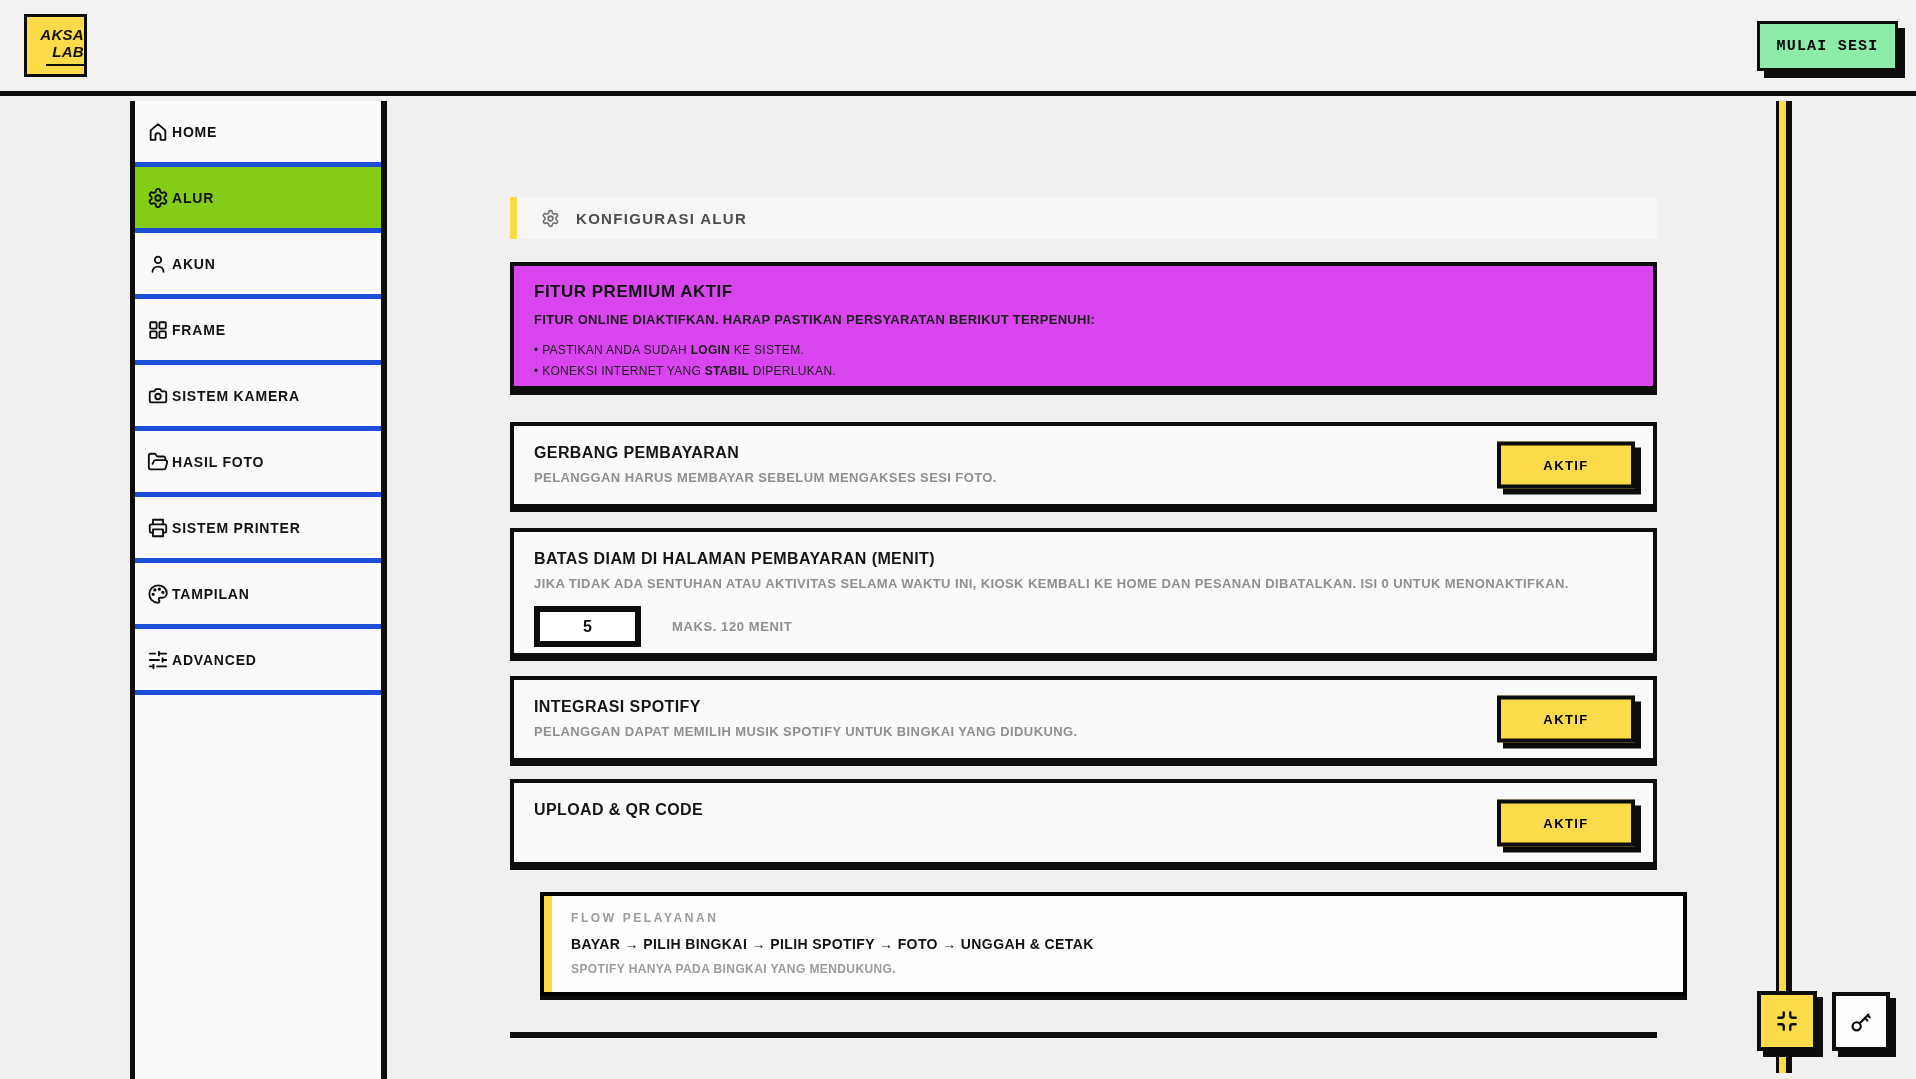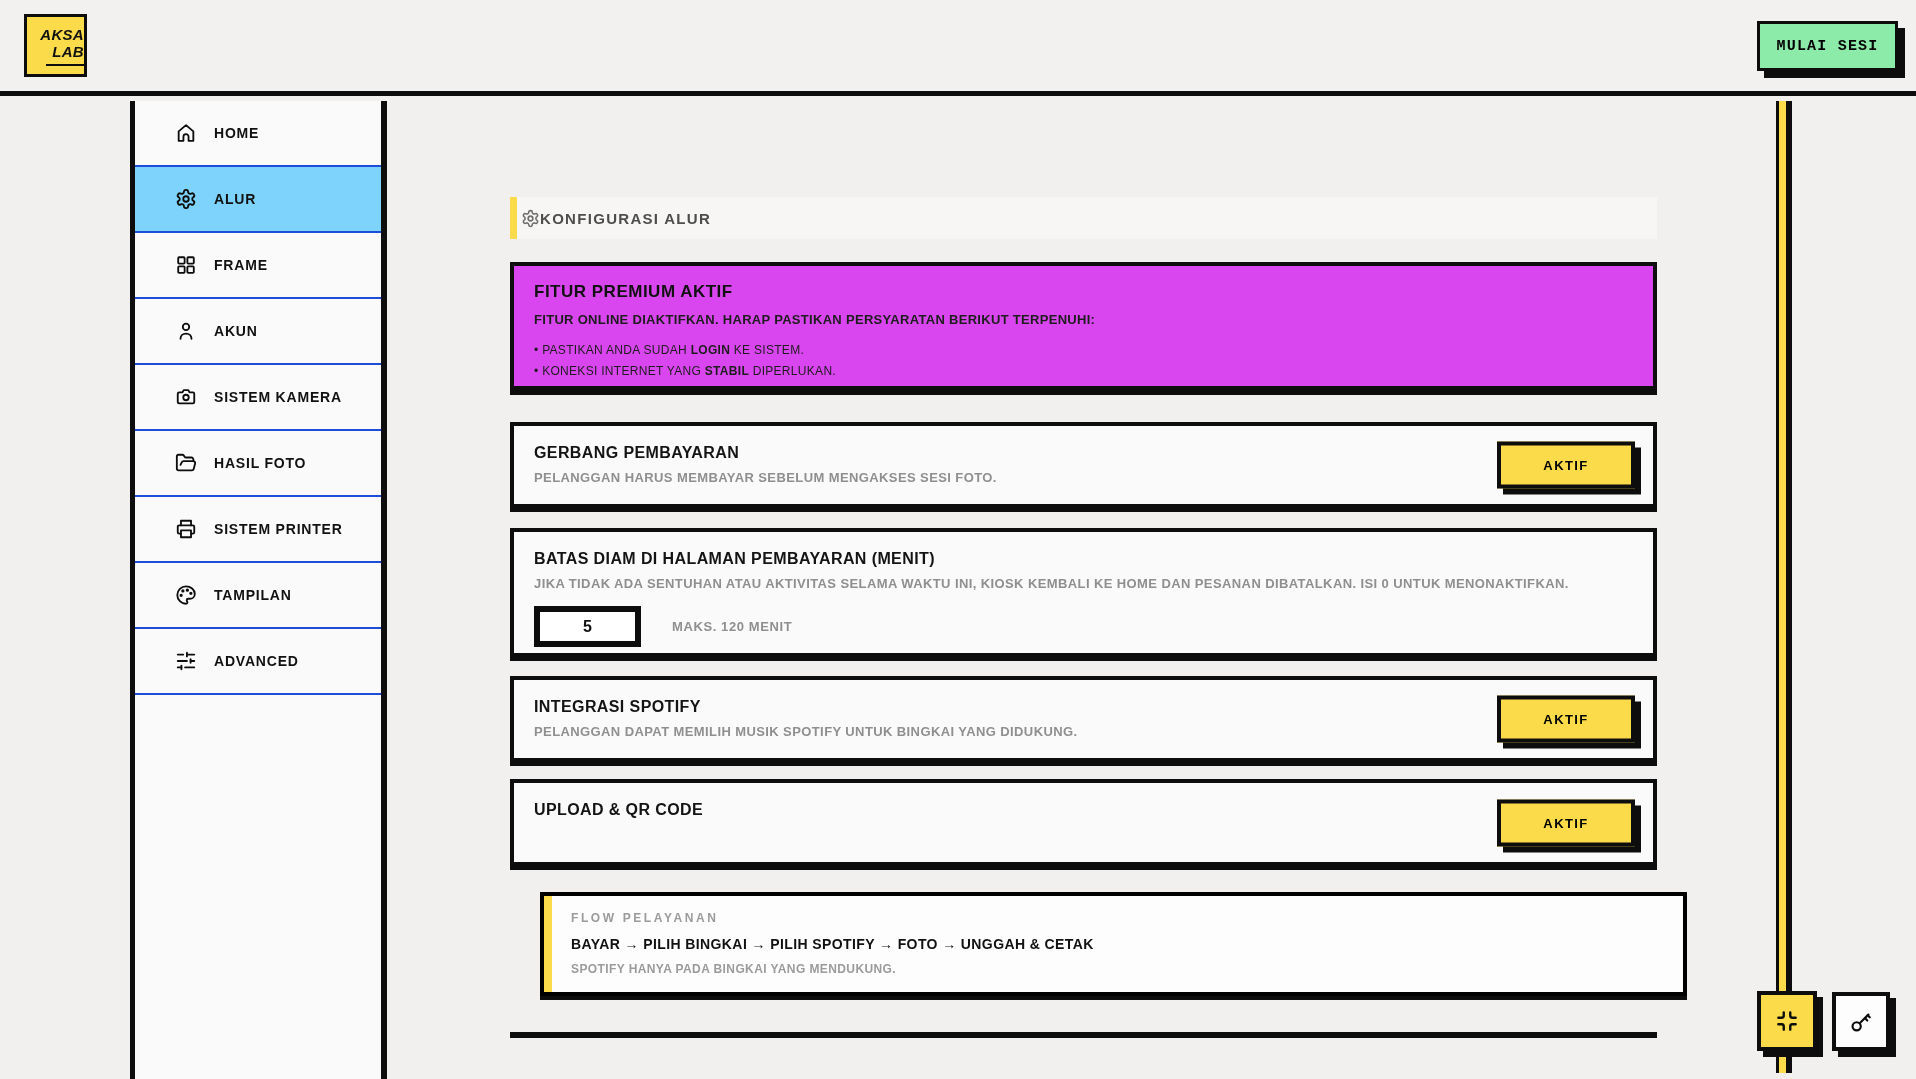--- a/index.html
+++ b/index.html
@@ -28,34 +28,34 @@
     display:flex; align-items:center; justify-content:center; cursor:pointer;
   }
 
   
   .sidebar{
     position:absolute; left:130px; top:101px; width:257px; height:978px;
     border-left:5px solid #0d0d0d; border-right:6px solid #0d0d0d;
     display:flex; flex-direction:column; background:#fafafa;
   }
   .nav-item{
-    height:66px; flex:0 0 66px; border-bottom:2px solid #1d4ed8;
-    display:flex; align-items:center; padding-left:40px; gap:17px;
+    height:66px; flex:0 0 66px; border-bottom:5px solid #1d4ed8;
+    display:flex; align-items:center; padding-left:12px; gap:3px;
     background:#fafafa; cursor:pointer;
   }
-  .nav-item.active{ background:#7dd3fc; }
+  .nav-item.active{ background:#84cc16; }
   .nav-item .label{ font-weight:bold; font-size:14px; letter-spacing:.8px; }
   .nav-item svg{ flex:0 0 auto; }
   .nav-filler{ flex:1 1 auto; background:#fafafa; }
 
   
   .section-bar{
     position:absolute; left:510px; top:197px; width:1147px; height:42px;
     background:#f7f6f4; border-left:7px solid #fbdb4a;
-    display:flex; align-items:center; gap:0; padding-left:4px;
+    display:flex; align-items:center; gap:16px; padding-left:24px;
   }
   .section-bar .title{ font-size:15px; font-weight:bold; color:#4d4d4d; letter-spacing:1.3px; }
 
   .premium{
     position:absolute; left:510px; top:262px; width:1147px; height:128px;
     background:#d946ef; border:4px solid #0d0d0d; box-shadow:0 5px 0 #0d0d0d;
     padding:16px 20px;
   }
   .premium .p-title{ font-size:17px; font-weight:bold; letter-spacing:.5px; }
   .premium .p-sub{ font-size:13px; font-weight:bold; letter-spacing:.3px; margin-top:10px; color:#1d1d1d; }
@@ -138,34 +138,34 @@
   <div class="nav-item active">
     <svg width="22" height="22" viewBox="0 0 24 24" fill="none" stroke="#0d0d0d" stroke-width="2" stroke-linecap="round" stroke-linejoin="round">
       <path d="M12.22 2h-.44a2 2 0 0 0-2 2v.18a2 2 0 0 1-1 1.73l-.43.25a2 2 0 0 1-2 0l-.15-.08a2 2 0 0 0-2.73.73l-.22.38a2 2 0 0 0 .73 2.73l.15.1a2 2 0 0 1 1 1.72v.51a2 2 0 0 1-1 1.74l-.15.09a2 2 0 0 0-.73 2.73l.22.38a2 2 0 0 0 2.73.73l.15-.08a2 2 0 0 1 2 0l.43.25a2 2 0 0 1 1 1.73V20a2 2 0 0 0 2 2h.44a2 2 0 0 0 2-2v-.18a2 2 0 0 1 1-1.73l.43-.25a2 2 0 0 1 2 0l.15.08a2 2 0 0 0 2.73-.73l.22-.39a2 2 0 0 0-.73-2.73l-.15-.08a2 2 0 0 1-1-1.74v-.5a2 2 0 0 1 1-1.74l.15-.09a2 2 0 0 0 .73-2.73l-.22-.38a2 2 0 0 0-2.73-.73l-.15.08a2 2 0 0 1-2 0l-.43-.25a2 2 0 0 1-1-1.73V4a2 2 0 0 0-2-2z"></path>
         <circle cx="12" cy="12" r="3"></circle>
     </svg>
     <span class="label">ALUR</span>
   </div>
 
   <div class="nav-item">
     <svg width="22" height="22" viewBox="0 0 24 24" fill="none" stroke="#0d0d0d" stroke-width="2" stroke-linecap="round" stroke-linejoin="round">
+      <circle cx="12" cy="7.5" r="3.5"></circle>
+        <path d="M6 20.5c0-3.4 2.7-5.7 6-5.7s6 2.3 6 5.7"></path>
+    </svg>
+    <span class="label">AKUN</span>
+  </div>
+
+  <div class="nav-item">
+    <svg width="22" height="22" viewBox="0 0 24 24" fill="none" stroke="#0d0d0d" stroke-width="2" stroke-linecap="round" stroke-linejoin="round">
       <rect x="3.5" y="3.5" width="7" height="7" rx="1"></rect>
         <rect x="13.5" y="3.5" width="7" height="7" rx="1"></rect>
         <rect x="3.5" y="13.5" width="7" height="7" rx="1"></rect>
         <rect x="13.5" y="13.5" width="7" height="7" rx="1"></rect>
     </svg>
     <span class="label">FRAME</span>
-  </div>
-
-  <div class="nav-item">
-    <svg width="22" height="22" viewBox="0 0 24 24" fill="none" stroke="#0d0d0d" stroke-width="2" stroke-linecap="round" stroke-linejoin="round">
-      <circle cx="12" cy="7.5" r="3.5"></circle>
-        <path d="M6 20.5c0-3.4 2.7-5.7 6-5.7s6 2.3 6 5.7"></path>
-    </svg>
-    <span class="label">AKUN</span>
   </div>
 
   <div class="nav-item">
     <svg width="22" height="22" viewBox="0 0 24 24" fill="none" stroke="#0d0d0d" stroke-width="2" stroke-linecap="round" stroke-linejoin="round">
       <path d="M14.5 4.5h-5L8 7H4.5A1.5 1.5 0 0 0 3 8.5v9A1.5 1.5 0 0 0 4.5 19h15a1.5 1.5 0 0 0 1.5-1.5v-9A1.5 1.5 0 0 0 19.5 7H16l-1.5-2.5z"></path>
         <circle cx="12" cy="12.5" r="3"></circle>
     </svg>
     <span class="label">SISTEM KAMERA</span>
   </div>
 

